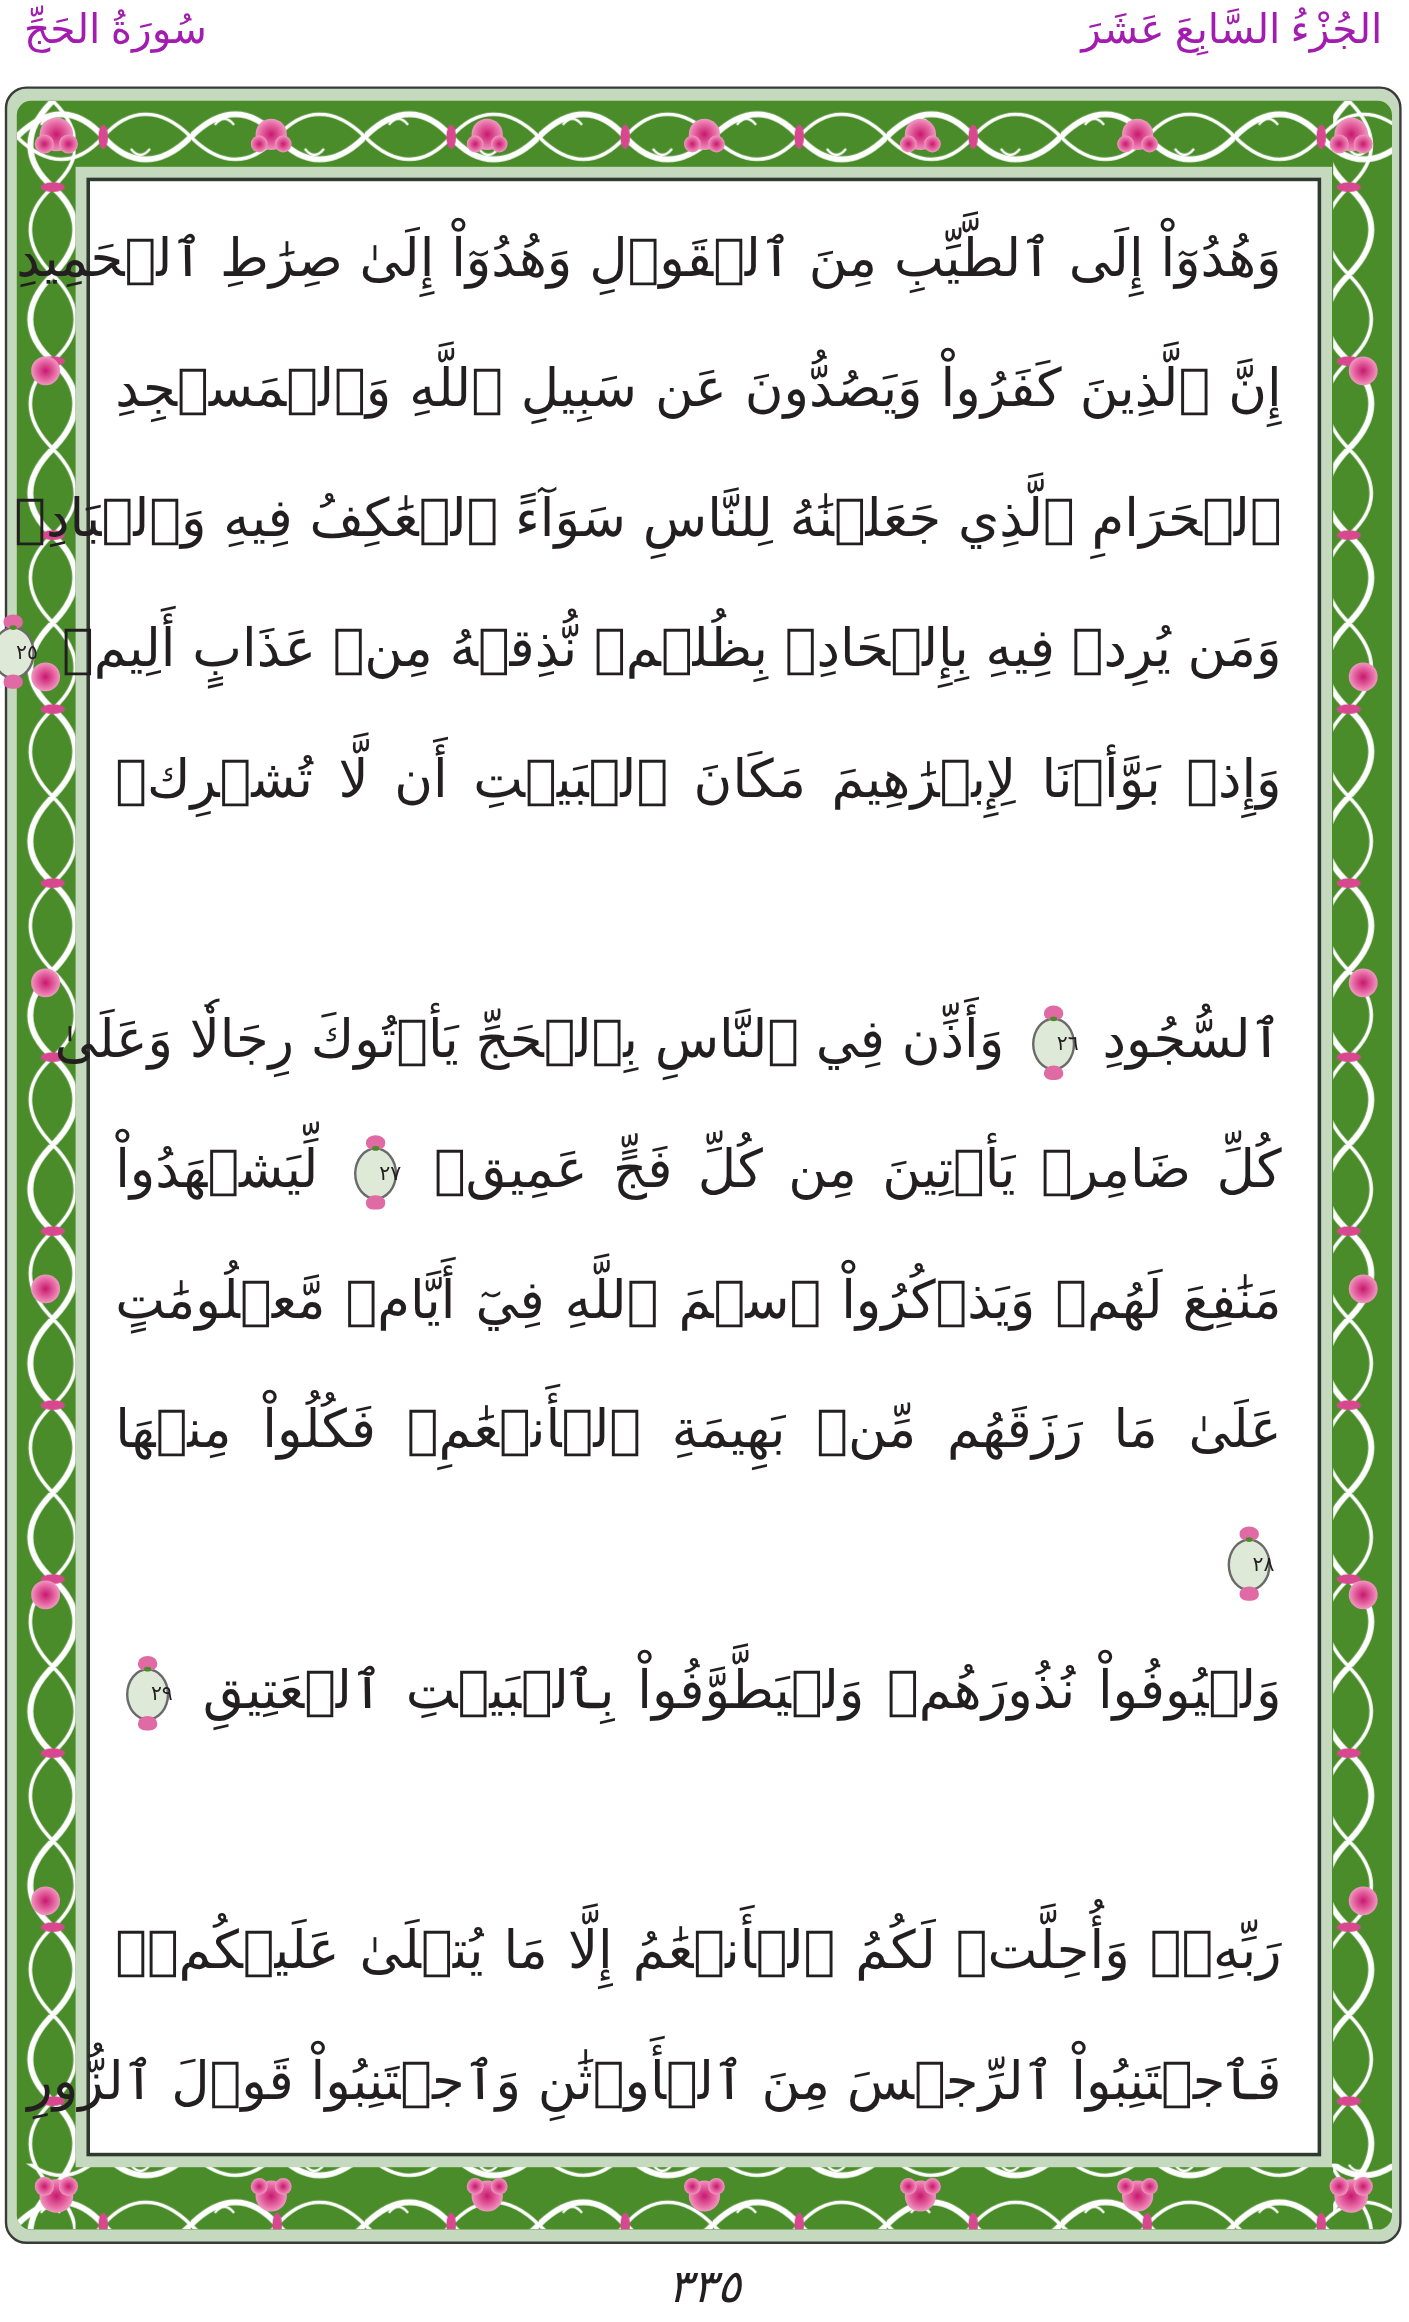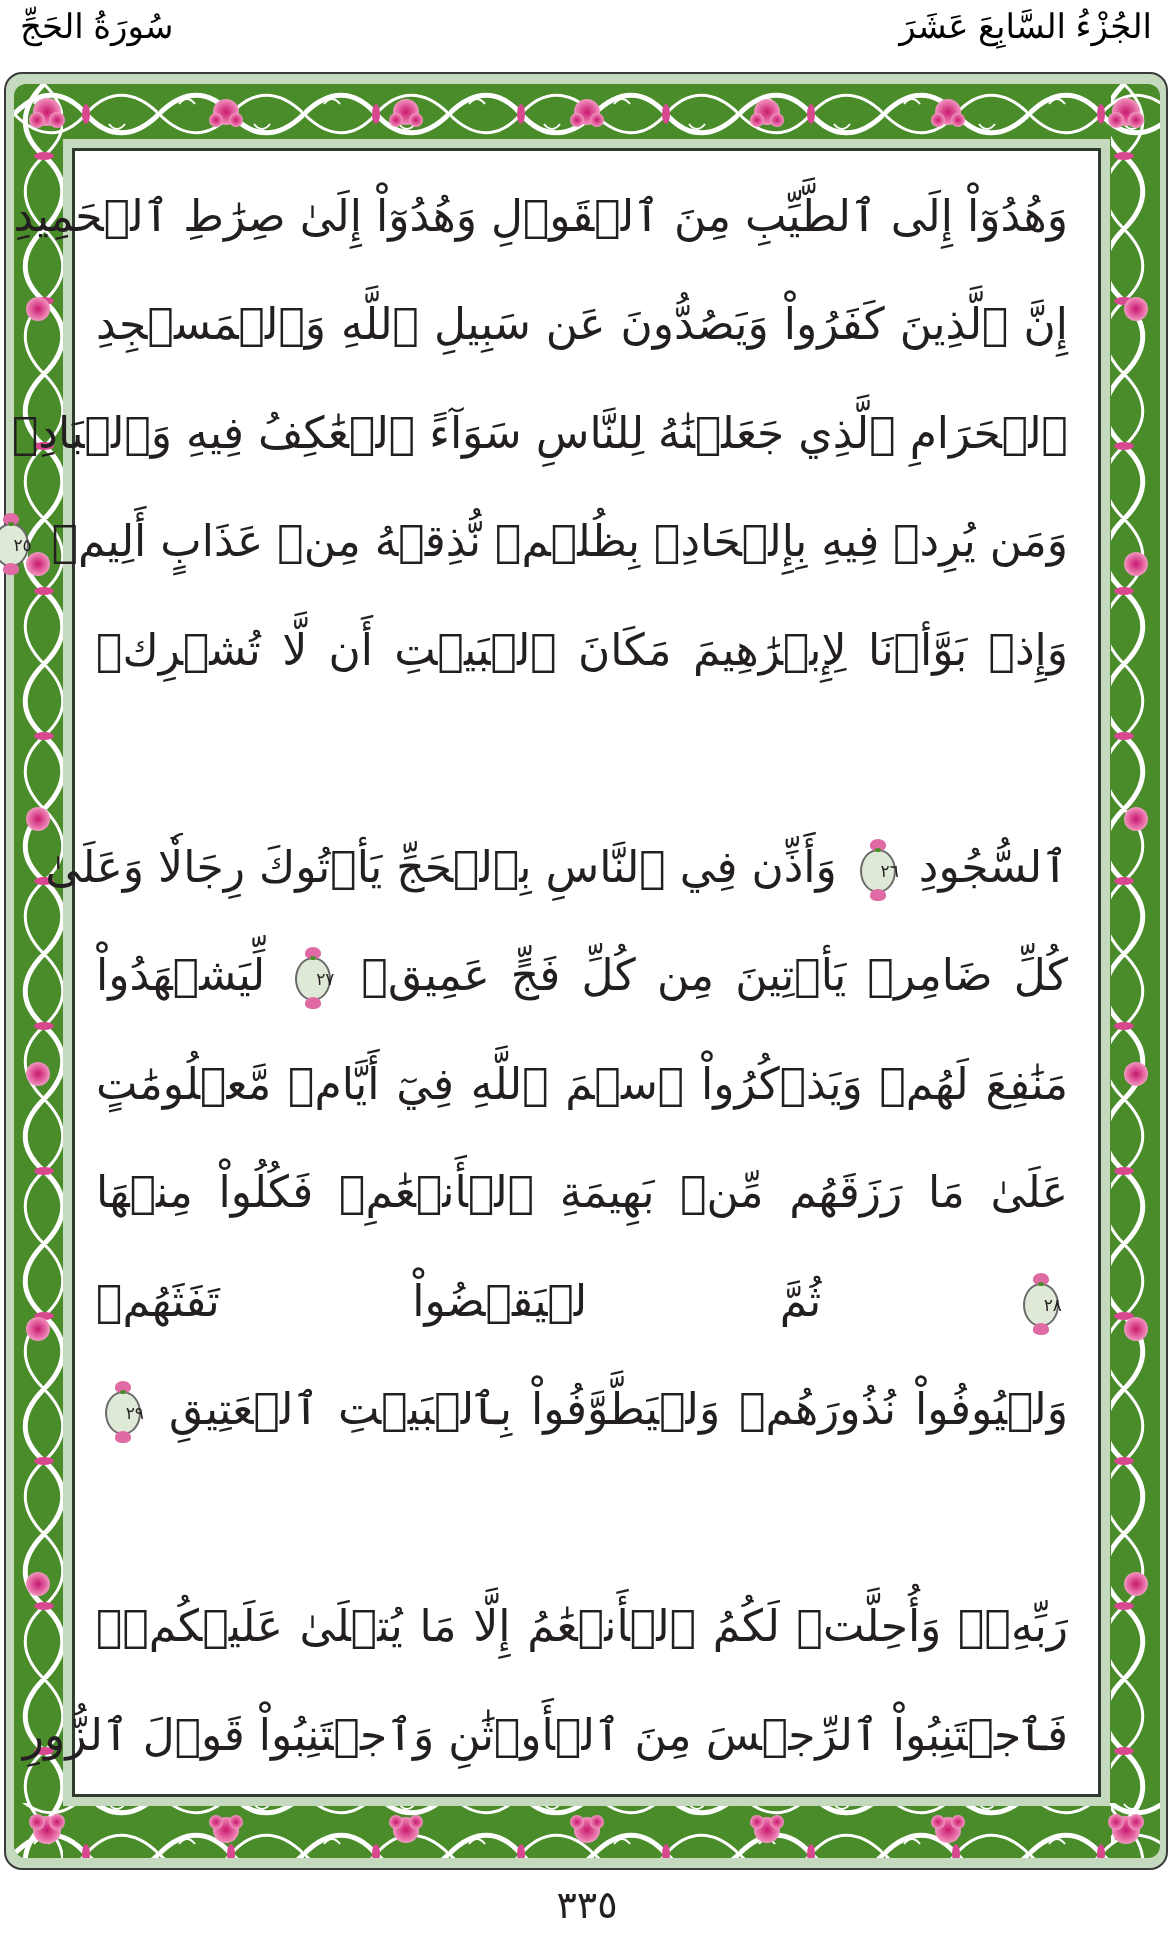--- a/index.html
+++ b/index.html
@@ -2,21 +2,21 @@
 <html><head>
 <meta charset="utf-8">
 <style>
   html, body { margin:0; padding:0; }
   body {
     width:1174px; height:1935px; background:#ffffff; position:relative; overflow:hidden;
     font-family: "DejaVu Sans", sans-serif; color:#231f20;
   }
   .header-text {
     position:absolute; top:2px; font-size:34px; line-height:48px; direction:rtl;
-    font-family: Liberation Sans, sans-serif; color:#000000;
+    font-family: Liberation Serif, serif; color:#a21caf;
   }
   #juz { right:22px; }
   #surah { left:20px; }
 
   
   .frame-outer {
     position:absolute; left:4px; top:72px; width:1164px; height:1798px;
     background:#c5d9bf; border:2px solid #3a3a3a; border-radius:18px;
     box-sizing:border-box;
   }
@@ -60,21 +60,21 @@
   }
   .ayah-marker .flower-top { top:0; }
   .ayah-marker .flower-bot { bottom:0; }
   .ayah-marker .leaf { position:absolute; left:18px; top:9px; width:6px; height:4px; background:#4a8c2a; border-radius:50%;}
   .ayah-marker .num {
     position:absolute; left:0; top:20px; width:42px; text-align:center;
     font-size:17px; line-height:24px; direction:rtl; color:#231f20;
   }
   #page-number {
     position:absolute; left:0; width:1174px; top:1880px; text-align:center;
-    font-size:38px; line-height:50px; color:#231f20;
+    font-size:38px; line-height:50px; color:#231f20;font-style:italic;
   }
 </style>
 </head>
 <body>
 
 <div id="juz" class="header-text">الجُزْءُ السَّابِعَ عَشَرَ</div>
 <div id="surah" class="header-text">سُورَةُ الحَجِّ</div>
 
 <div class="frame-outer"></div>
 <div class="frame-green"></div>
@@ -219,19 +219,19 @@
 <div class="text-area">
   <div class="line" style="top:8px"><span>وَهُدُوٓاْ إِلَى ٱلطَّيِّبِ مِنَ ٱلۡقَوۡلِ وَهُدُوٓاْ إِلَىٰ صِرَٰطِ ٱلۡحَمِيدِ</span> </div>
   <div class="line" style="top:116px"><span>إِنَّ ٱلَّذِينَ كَفَرُواْ وَيَصُدُّونَ عَن سَبِيلِ ٱللَّهِ وَٱلۡمَسۡجِدِ</span></div>
   <div class="line" style="top:225px"><span>ٱلۡحَرَامِ ٱلَّذِي جَعَلۡنَٰهُ لِلنَّاسِ سَوَآءً ٱلۡعَٰكِفُ فِيهِ وَٱلۡبَادِۚ</span></div>
   <div class="line" style="top:333px"><span>وَمَن يُرِدۡ فِيهِ بِإِلۡحَادِۭ بِظُلۡمٖ نُّذِقۡهُ مِنۡ عَذَابٍ أَلِيمٖ</span> <span class="ayah-marker"><span class="shape"></span><span class="flower-top"></span><span class="leaf"></span><span class="flower-bot"></span><span class="num">٢٥</span></span></div>
   <div class="line" style="top:442px"><span>وَإِذۡ بَوَّأۡنَا لِإِبۡرَٰهِيمَ مَكَانَ ٱلۡبَيۡتِ أَن لَّا تُشۡرِكۡ</span></div>
   <div class="line" style="top:659px"><span>ٱلسُّجُودِ</span> <span class="ayah-marker"><span class="shape"></span><span class="flower-top"></span><span class="leaf"></span><span class="flower-bot"></span><span class="num">٢٦</span></span> <span>وَأَذِّن فِي ٱلنَّاسِ بِٱلۡحَجِّ يَأۡتُوكَ رِجَالٗا وَعَلَىٰ</span></div>
   <div class="line" style="top:767px"><span>كُلِّ ضَامِرٖ يَأۡتِينَ مِن كُلِّ فَجٍّ عَمِيقٖ</span> <span class="ayah-marker"><span class="shape"></span><span class="flower-top"></span><span class="leaf"></span><span class="flower-bot"></span><span class="num">٢٧</span></span> <span>لِّيَشۡهَدُواْ</span></div>
   <div class="line" style="top:876px"><span>مَنَٰفِعَ لَهُمۡ وَيَذۡكُرُواْ ٱسۡمَ ٱللَّهِ فِيٓ أَيَّامٖ مَّعۡلُومَٰتٍ</span></div>
   <div class="line" style="top:984px"><span>عَلَىٰ مَا رَزَقَهُم مِّنۢ بَهِيمَةِ ٱلۡأَنۡعَٰمِۖ فَكُلُواْ مِنۡهَا</span></div>
-  <div class="line" style="top:1093px"> <span class="ayah-marker"><span class="shape"></span><span class="flower-top"></span><span class="leaf"></span><span class="flower-bot"></span><span class="num">٢٨</span></span> <span>ثُمَّ لۡيَقۡضُواْ تَفَثَهُمۡ</span></div>
+  <div class="line" style="top:1093px"> <span class="ayah-marker"><span class="shape"></span><span class="flower-top"></span><span class="leaf"></span><span class="flower-bot"></span><span class="num">٢٨</span></span> </div>
   <div class="line" style="top:1201px"><span>وَلۡيُوفُواْ نُذُورَهُمۡ وَلۡيَطَّوَّفُواْ بِٱلۡبَيۡتِ ٱلۡعَتِيقِ</span> <span class="ayah-marker"><span class="shape"></span><span class="flower-top"></span><span class="leaf"></span><span class="flower-bot"></span><span class="num">٢٩</span></span></div>
   <div class="line" style="top:1527px"><span>فَٱجۡتَنِبُواْ ٱلرِّجۡسَ مِنَ ٱلۡأَوۡثَٰنِ وَٱجۡتَنِبُواْ قَوۡلَ ٱلزُّورِ</span> <span class="ayah-marker"><span class="num">٣٠</span></span></div>
   <div class="line" style="top:1418px"><span>رَبِّهِۦۗ وَأُحِلَّتۡ لَكُمُ ٱلۡأَنۡعَٰمُ إِلَّا مَا يُتۡلَىٰ عَلَيۡكُمۡۖ</span></div>
 </div>
 
 <div id="page-number">٣٣٥</div>
 
 </body></html>

